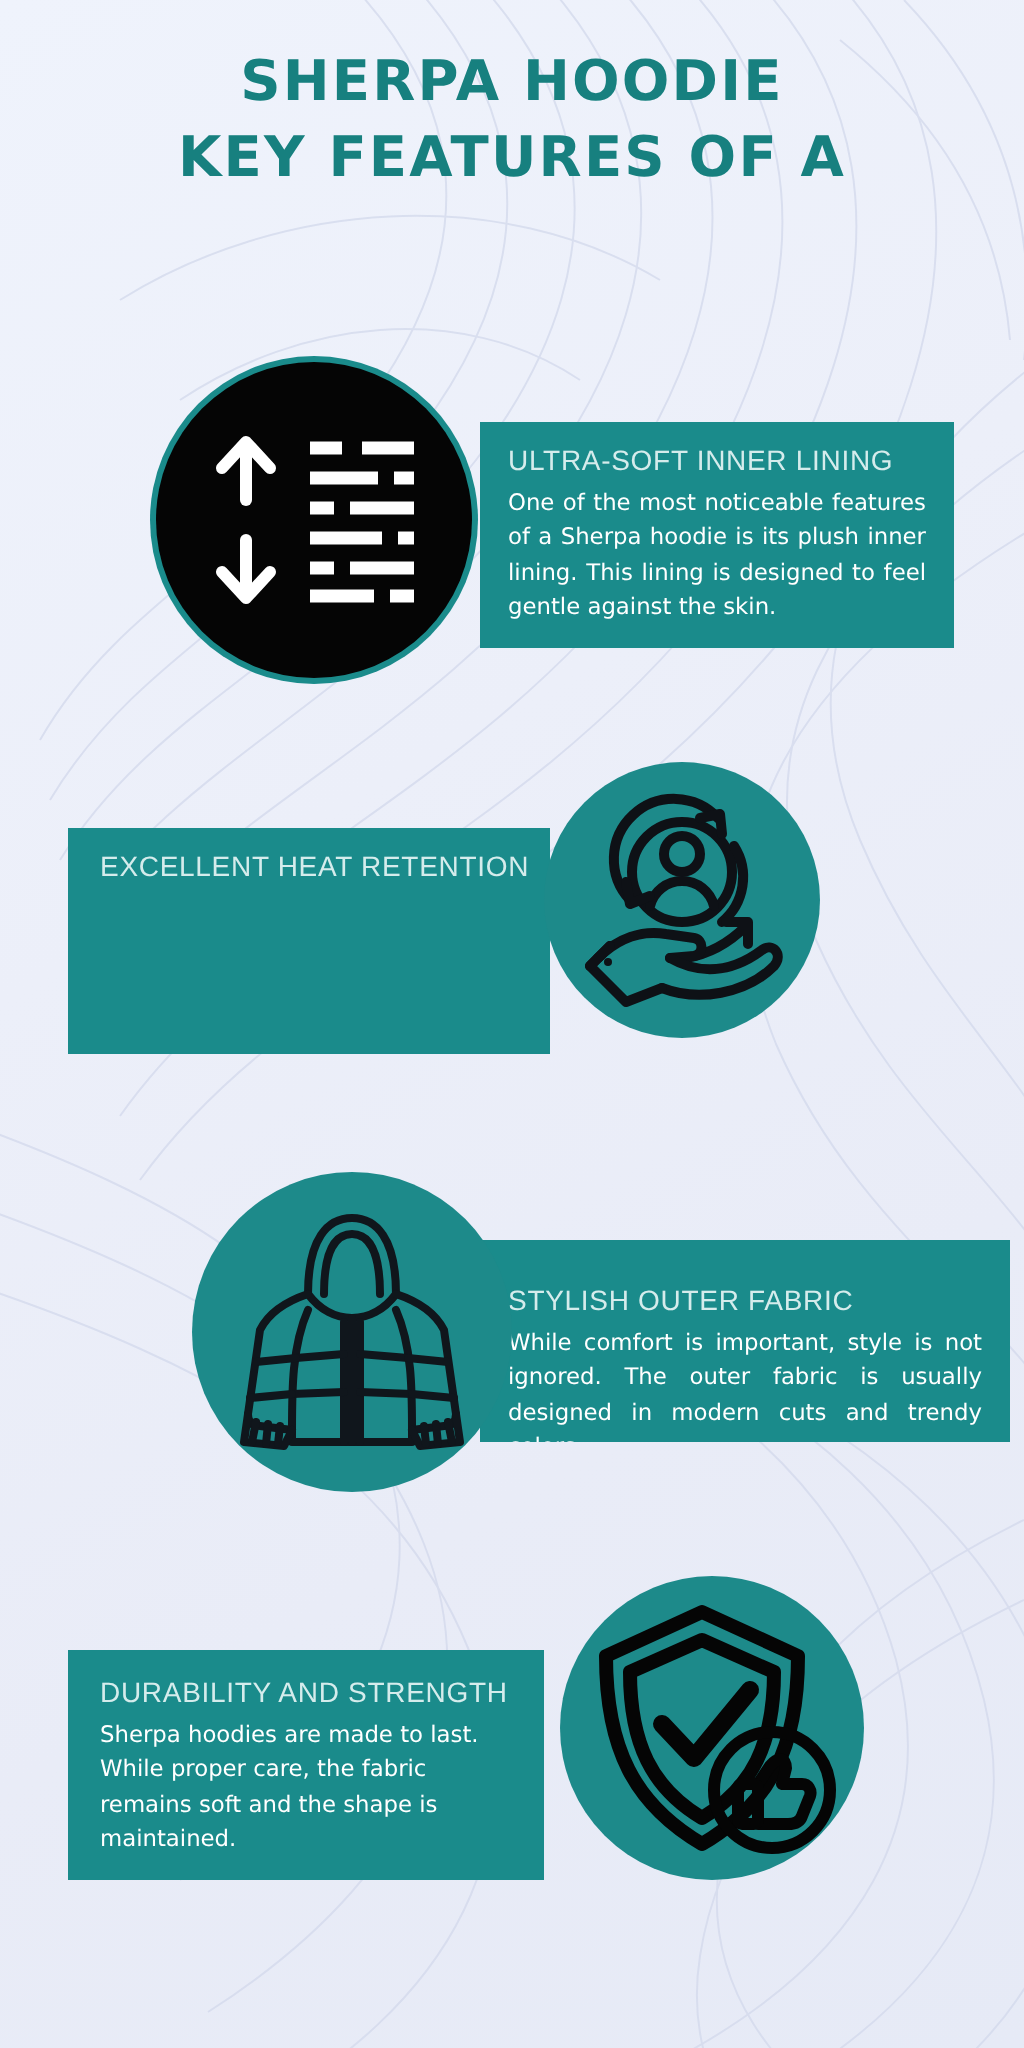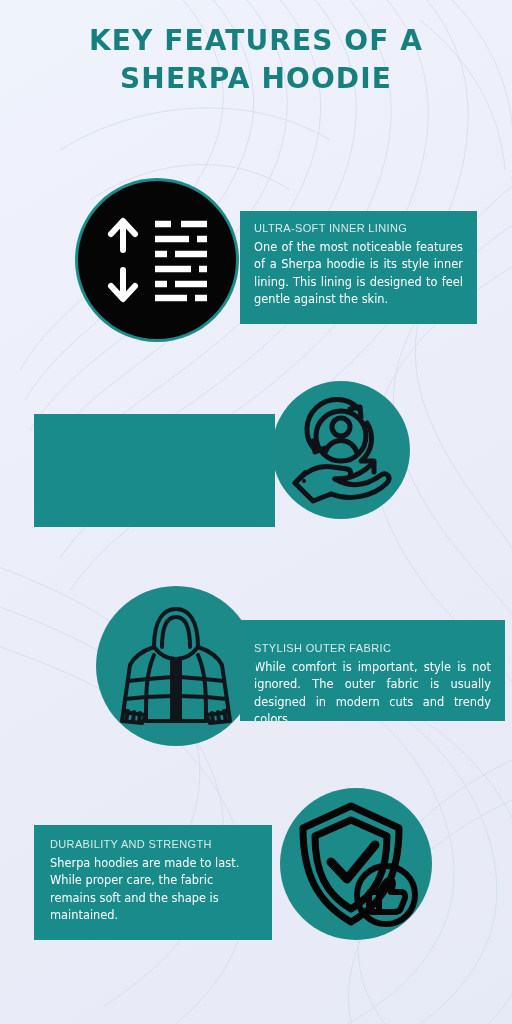--- a/index.html
+++ b/index.html
@@ -77,21 +77,21 @@
     z-index: 2;
     overflow: hidden;
   }
   .panel.behind {
     z-index: 1;
   }
 
   .panel .headline {
     color: #d5ecec;
     font-family: "Liberation Sans", sans-serif;
-    font-size: 11px;
+    font-size: 14px;
     font-weight: normal;
     letter-spacing: 0.35px;
     margin: 0 0 5px 0;
     white-space: nowrap;
   }
   .panel .body {
     color: #ffffff;
     font-family: "DejaVu Sans", sans-serif;
     font-size: 11.4px;
     line-height: 1.52;
@@ -153,22 +153,22 @@
       <path d="M512 800 C 424 842, 362 900, 350 978 C 340 1042, 380 1090, 436 1118"></path>
 
       <path d="M90 200 C 150 160, 230 150, 290 190"></path>
       <path d="M60 150 C 140 100, 250 92, 330 140"></path>
       <path d="M420 20 C 470 60, 500 110, 505 170"></path>
       <path d="M452 0 C 500 50, 520 110, 512 180"></path>
     </g>
   </svg>
 
   <div class="title-block">
+    <span class="title-line">SHERPA HOODIE</span>
     <span class="title-line">KEY FEATURES OF A</span>
-    <span class="title-line">SHERPA HOODIE</span>
   </div>
 
   <div class="feature">
 
     <div id="feat-1-circle" class="circle dark">
       <svg class="icon-svg" width="108" height="92" viewBox="0 0 108 92" aria-hidden="true">
         <g stroke="#ffffff" stroke-width="6" stroke-linecap="round" fill="none">
 
           <line x1="20" y1="8" x2="20" y2="36"></line>
           <polyline points="8,20 20,7 32,20" stroke-linejoin="round"></polyline>
@@ -193,21 +193,21 @@
           <line x1="72" y1="70" x2="104" y2="70"></line>
 
           <line x1="52" y1="84" x2="84" y2="84"></line>
           <line x1="92" y1="84" x2="104" y2="84"></line>
         </g>
       </svg>
     </div>
 
     <div id="feat-1-panel" class="panel behind">
       <p class="headline">ULTRA-SOFT INNER LINING</p>
-      <p class="body">One of the most noticeable features of a Sherpa hoodie is its style inner lining. This lining is designed to feel gentle against the skin.</p>
+      <p class="body">One of the most noticeable features of a Sherpa hoodie is its plush inner lining. This lining is designed to feel gentle against the skin.</p>
     </div>
   </div>
 
   <div class="feature">
 
     <div id="feat-2-circle" class="circle teal">
       <svg class="icon-svg" width="112" height="110" viewBox="0 0 112 110" aria-hidden="true">
         <g fill="none" stroke="#0e1116" stroke-width="5" stroke-linecap="round" stroke-linejoin="round">
 
           <circle cx="56" cy="41" r="25"></circle>
@@ -227,20 +227,21 @@
           <path d="M14 84 C 24 74, 36 70, 48 72 L 62 74 C 67 75, 67 82, 62 83 L 50 84"></path>
           <path d="M50 84 C 64 92, 80 92, 96 80 C 101 76, 107 82, 102 88 C 88 102, 64 106, 46 99"></path>
           <path d="M46 99 L 28 106 L 10 88 L 20 78"></path>
           <path d="M10 88 L 20 78"></path>
           <circle cx="19" cy="86" r="2" fill="#0e1116" stroke="none"></circle>
         </g>
       </svg>
     </div>
 
     <div id="feat-2-panel" class="panel">
+      <p class="headline">EXCELLENT HEAT RETENTION</p>
     </div>
   </div>
 
   <div class="feature">
 
     <div id="feat-3-circle" class="circle teal">
       <svg class="icon-svg" width="128" height="126" viewBox="0 0 128 126" aria-hidden="true">
         <g fill="none" stroke="#10161c" stroke-width="4" stroke-linecap="round" stroke-linejoin="round">
 
           <path d="M42 44 C 42 16, 52 6, 64 6 C 76 6, 86 16, 86 44"></path>

